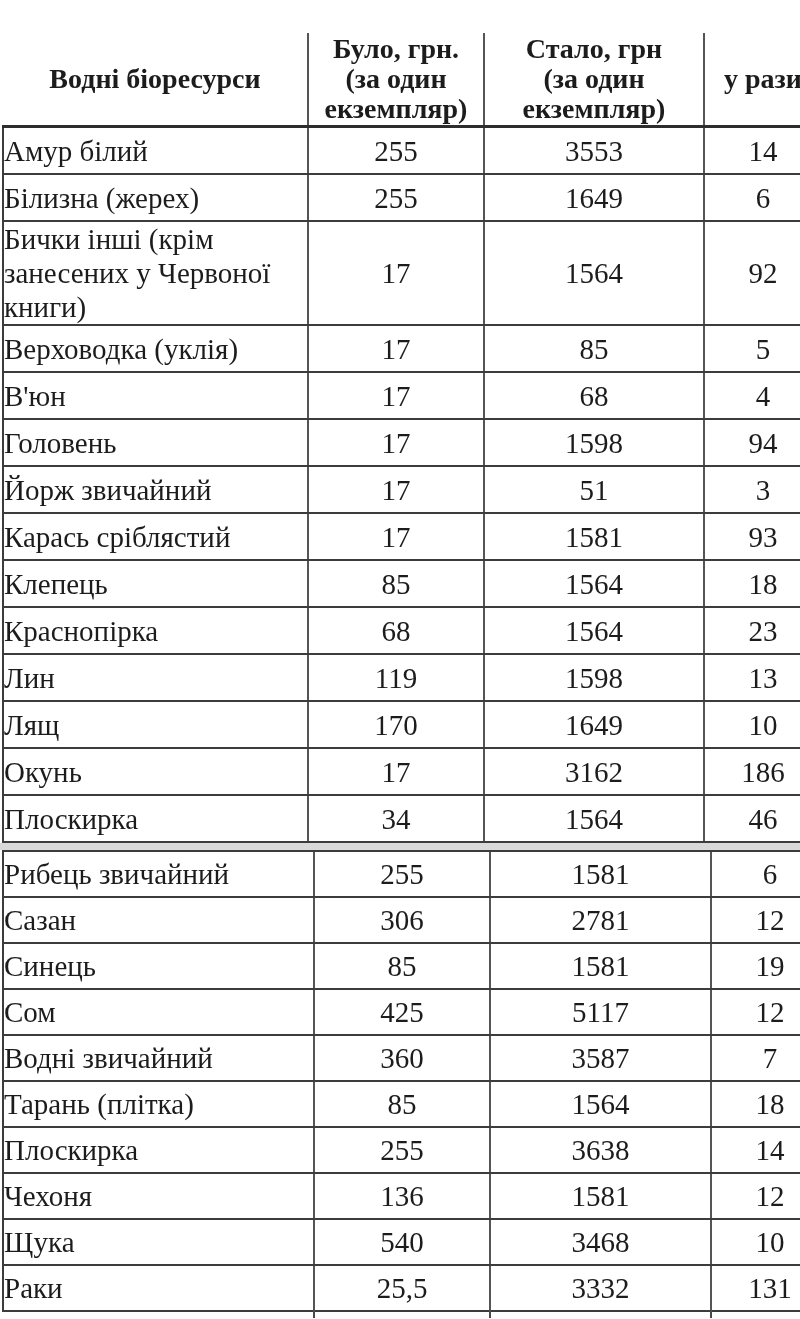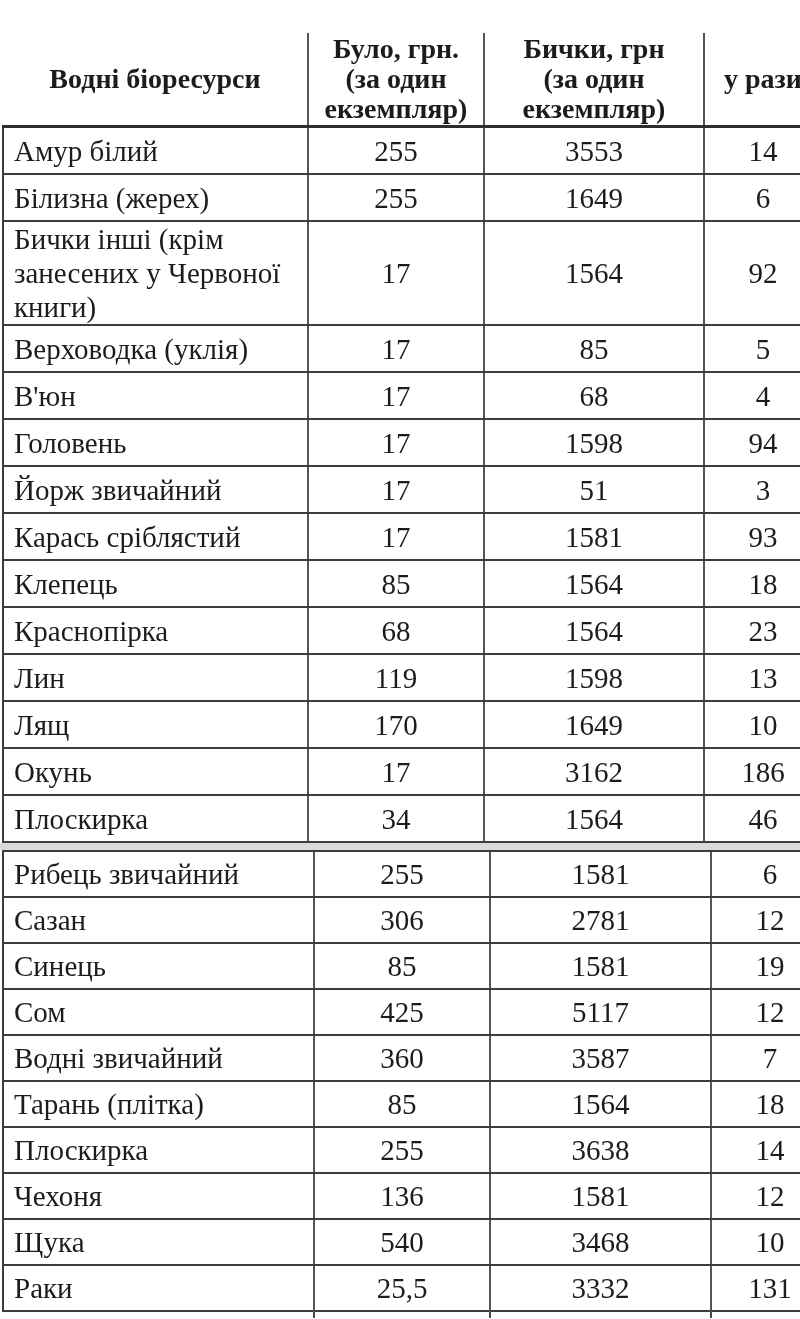--- a/index.html
+++ b/index.html
@@ -57,21 +57,20 @@
     text-align: center;
     border-bottom: 2px solid #3c3c3c;
     overflow: hidden;
   }
   .tbl-upper td { height: 45px; }
   .tbl-lower td { height: 44px; }
   .tbl td + td { border-left: 2px solid #555555; }
   .tbl td:first-child {
     border-left: 2px solid #3c3c3c;
     text-align: left;
-    padding-left: 10px;
   }
   .tbl-lower tr:first-child td { border-top: 2px solid #3c3c3c; }
 
   .junction-band {
     position: absolute;
     left: 0; top: 843px;
     width: 800px; height: 7px;
     background: #d9d9d9;
   }
   .stub {
@@ -95,21 +94,21 @@
         <col class="c2">
         <col class="c3">
         <col class="c4">
     </colgroup>
     <thead>
       <tr>
         <th>Водні біоресурси</th>
         <th>Було, грн.
 (за один
 екземпляр)</th>
-        <th>Бички, грн
+        <th>Стало, грн
 (за один
 екземпляр)</th>
         <th>у рази</th>
       </tr>
     </thead>
     <tbody>
         <tr>
           <td>Амур білий</td>
           <td>255</td>
           <td>3553</td>

